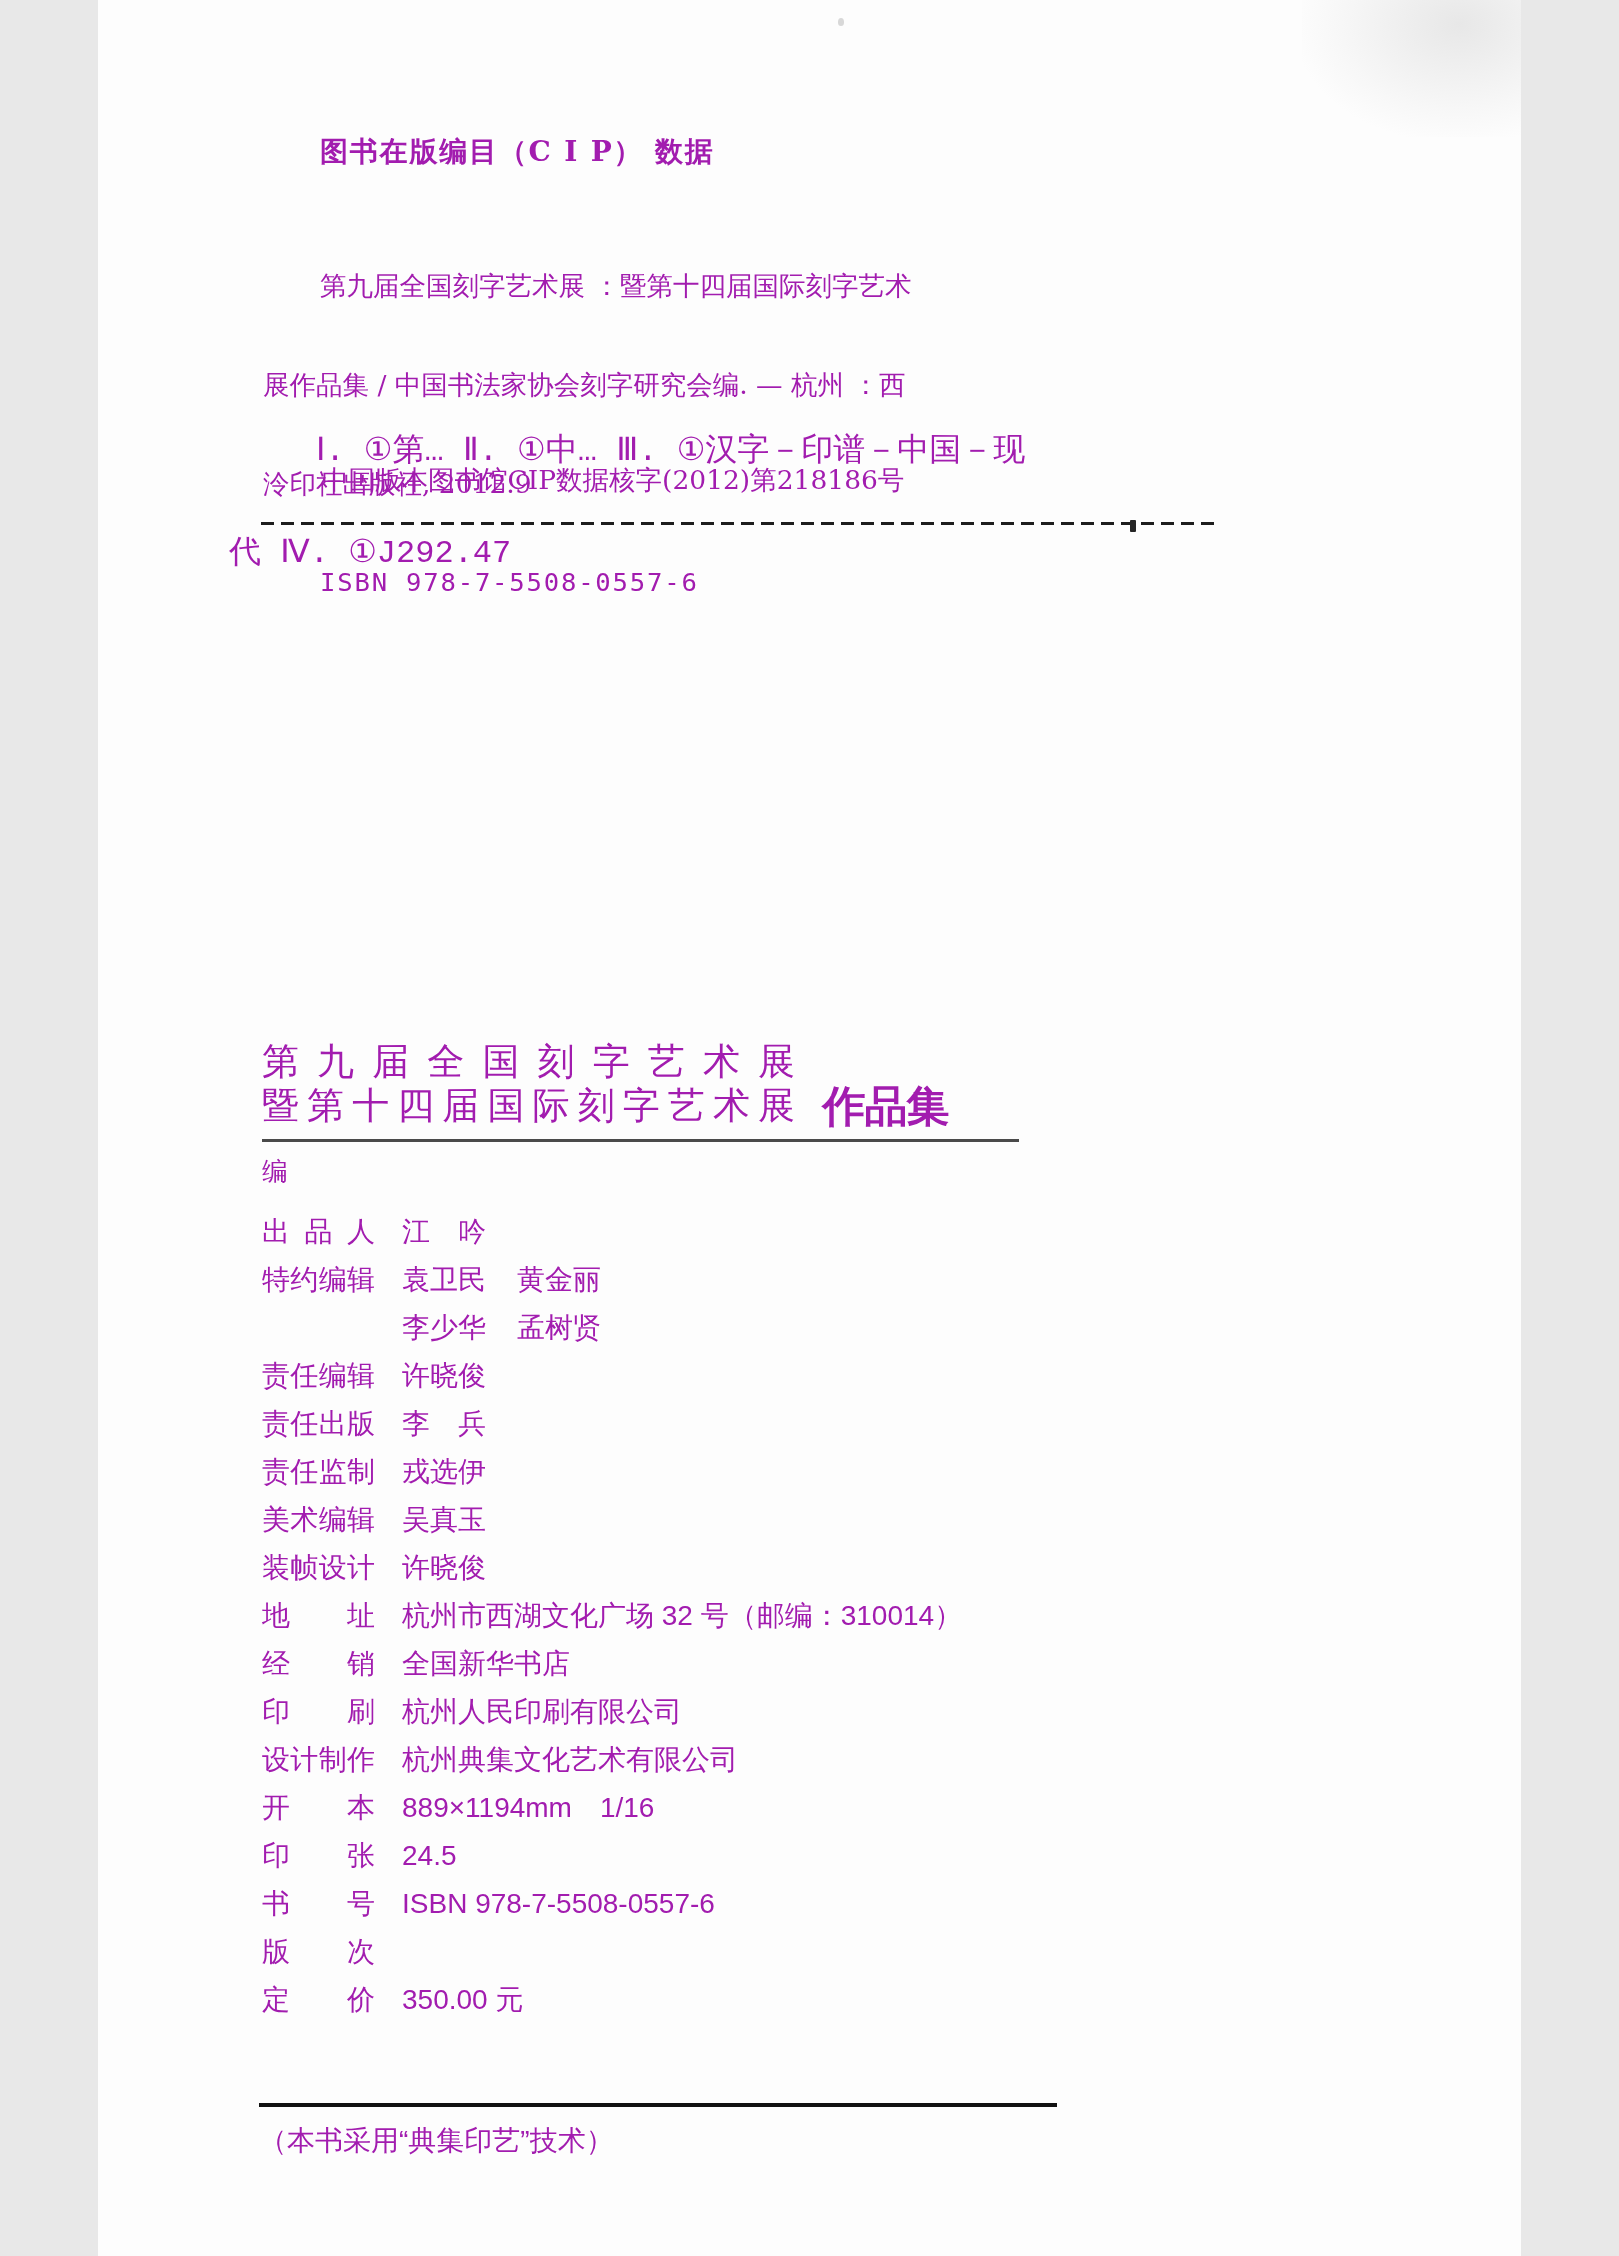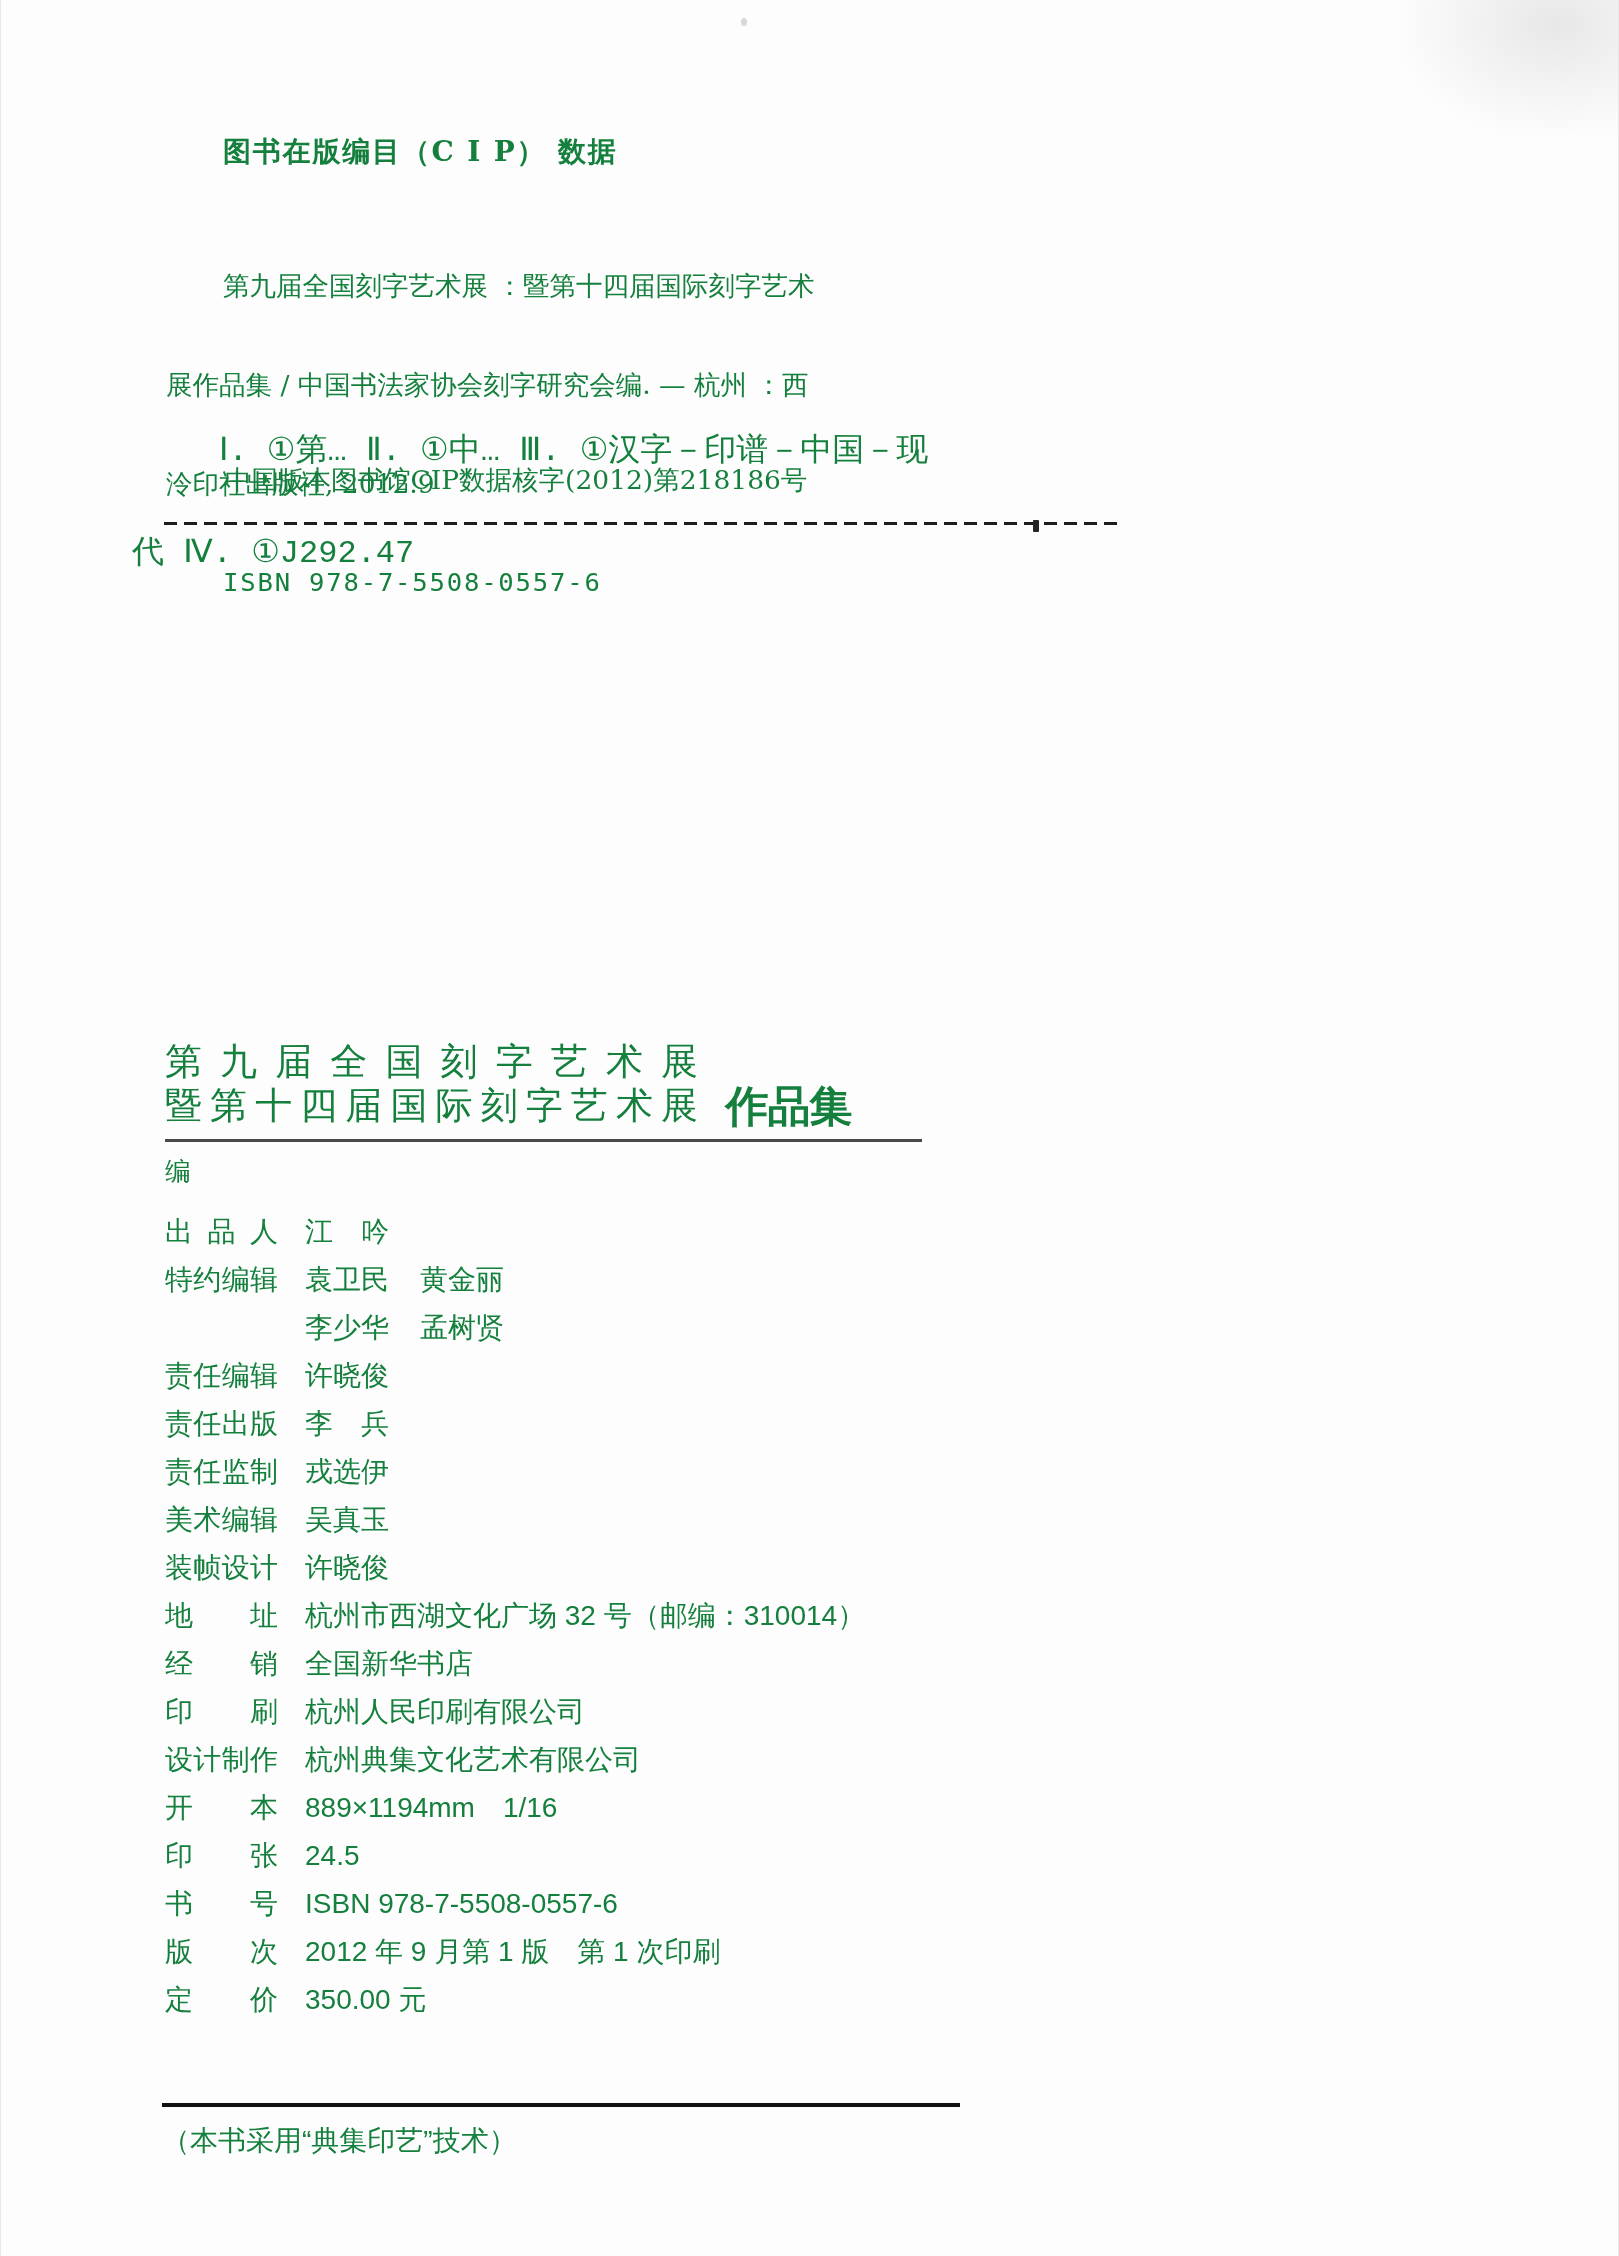--- a/index.html
+++ b/index.html
@@ -1,21 +1,21 @@
 <!DOCTYPE html>
 <html style="font-size:14.6px"><head>
 <meta charset="utf-8">
 <style>
   html,body { margin:0; padding:0; background:#e8e8e8; }
   .page {
     position:relative;
-    width:1617px; height:2257px;
+    width:1423px; height:2257px;
     margin:0 auto;
     background:#fdfdfd;
-    color:#15803d;
+    color:#a21caf;
     overflow:hidden;
     font-family:"Liberation Sans", sans-serif;
   }
   
   .smudge-tr {
     position:absolute; right:0; top:0; width:219px; height:137px;
     background:radial-gradient(ellipse at 72% 18%, rgba(175,175,175,0.28), rgba(200,200,200,0.10) 55%, transparent 75%);
     pointer-events:none;
   }
   .dot-top {
@@ -199,21 +199,20 @@
     <div class="crow">
       <span class="clabel">印张</span>
       <span class="cvalue">24.5</span>
     </div>
     <div class="crow">
       <span class="clabel">书号</span>
       <span class="cvalue">ISBN 978-7-5508-0557-6</span>
     </div>
     <div class="crow">
       <span class="clabel">版次</span>
-      <span class="cvalue">2012 年 9 月第 1 版　第 1 次印刷</span>
     </div>
     <div class="crow">
       <span class="clabel">定价</span>
       <span class="cvalue">350.00 元</span>
     </div>
   </div>
 
   <div class="bottom-rule"></div>
   <div class="bottom-note">（本书采用“典集印艺”技术）</div>
 

